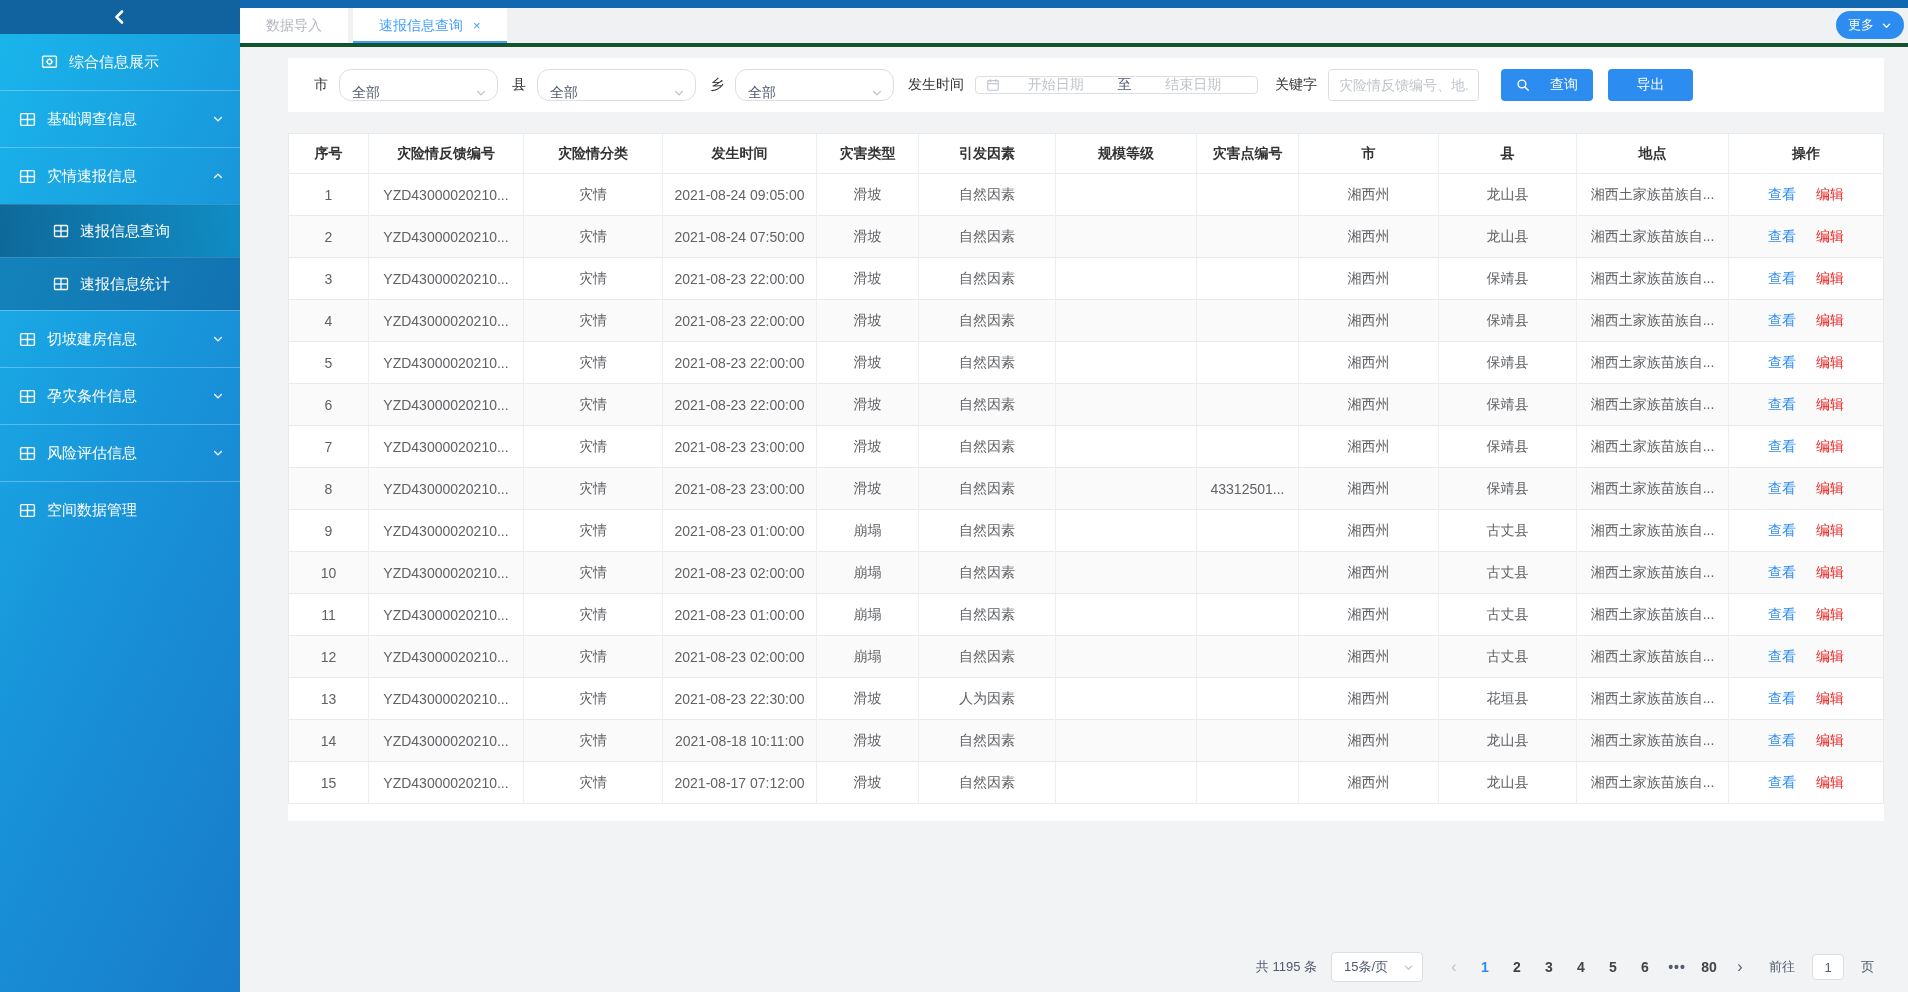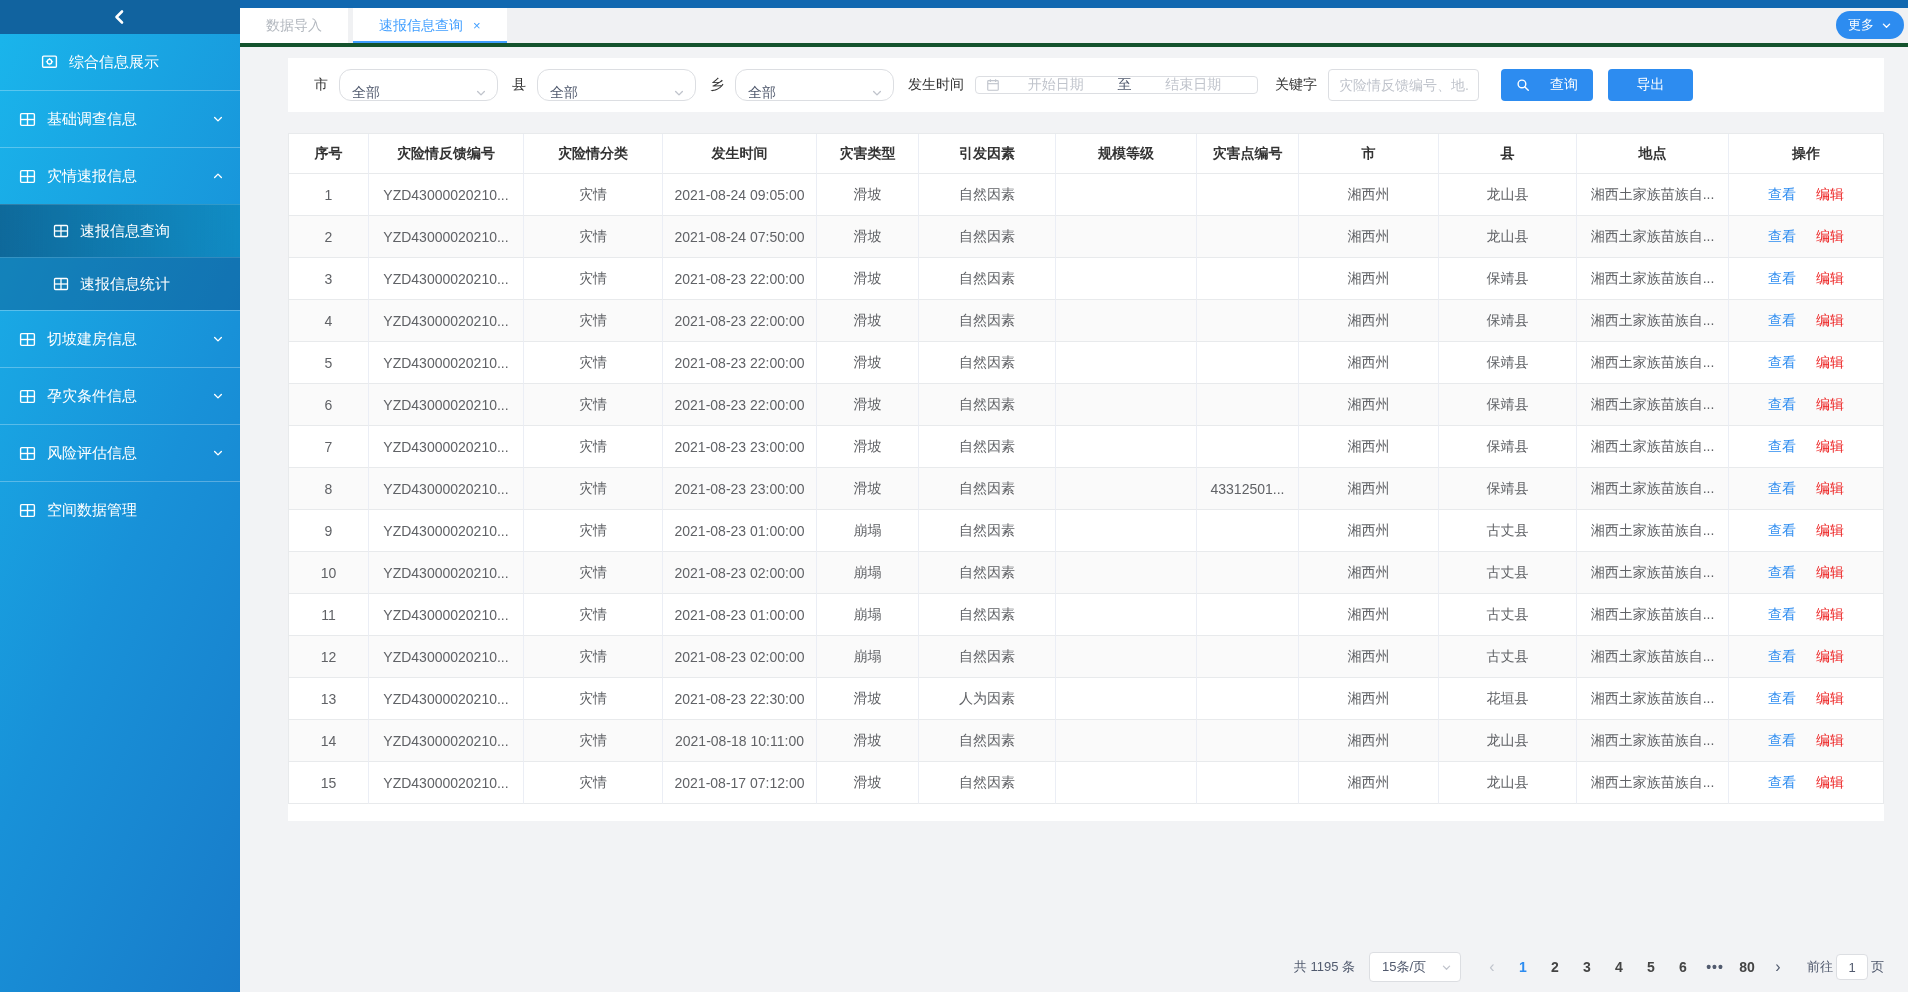--- a/index.html
+++ b/index.html
@@ -61,32 +61,32 @@
   .trow>div{border-right:1px solid #ebeef5;border-bottom:1px solid #e8eaec;display:flex;align-items:center;
     justify-content:center;box-sizing:border-box;overflow:hidden;white-space:nowrap;}
   .trow>div:last-child{border-right:none;}
   .thead>div{height:40px;font-size:14px;font-weight:700;color:#333;}
   .tbody .trow>div{height:42px;font-size:14px;color:#606266;}
   .tbody .trow:nth-child(even)>div{background:#fafafa;}
   .op-link{font-size:14px;text-decoration:none;cursor:pointer;}
   .op-view{color:#2d8cf0;margin-right:20px;}
   .op-edit{color:#ed2222;}
   
-  .pager{position:absolute;right:24px;bottom:10px;height:30px;display:flex;align-items:center;
+  .pager{position:absolute;right:34px;bottom:10px;height:30px;display:flex;align-items:center;
     font-size:13px;color:#515a6e;}
   .pg-total{margin-right:14px;}
   .pg-size{width:92px;height:30px;border:1px solid #dcdee2;border-radius:4px;background:#fff;
     display:flex;align-items:center;justify-content:space-between;padding:0 8px 0 12px;box-sizing:border-box;
     color:#515a6e;cursor:pointer;margin-right:16px;}
   .pg-arrow{width:30px;text-align:center;font-size:16px;cursor:pointer;color:#515a6e;}
   .pg-arrow.disabled{color:#c0c4cc;}
   .pg-num{width:32px;text-align:center;font-size:14px;font-weight:600;color:#444;cursor:pointer;}
   .pg-num.active{color:#2d8cf0;}
   .pg-num.dots{letter-spacing:1px;color:#515a6e;}
-  .pg-goto{margin-left:14px;display:flex;align-items:center;gap:3px;}
+  .pg-goto{margin-left:14px;display:flex;align-items:center;gap:17px;}
   .pg-input{width:32px;height:26px;border:1px solid #dcdee2;border-radius:4px;text-align:center;font-size:13px;
     color:#515a6e;font-family:inherit;outline:none;box-sizing:border-box;}
   svg{display:block;}
 </style>
 </head>
 <body>
 
 <div class="sidebar">
   <div class="sb-header">
     <span>

